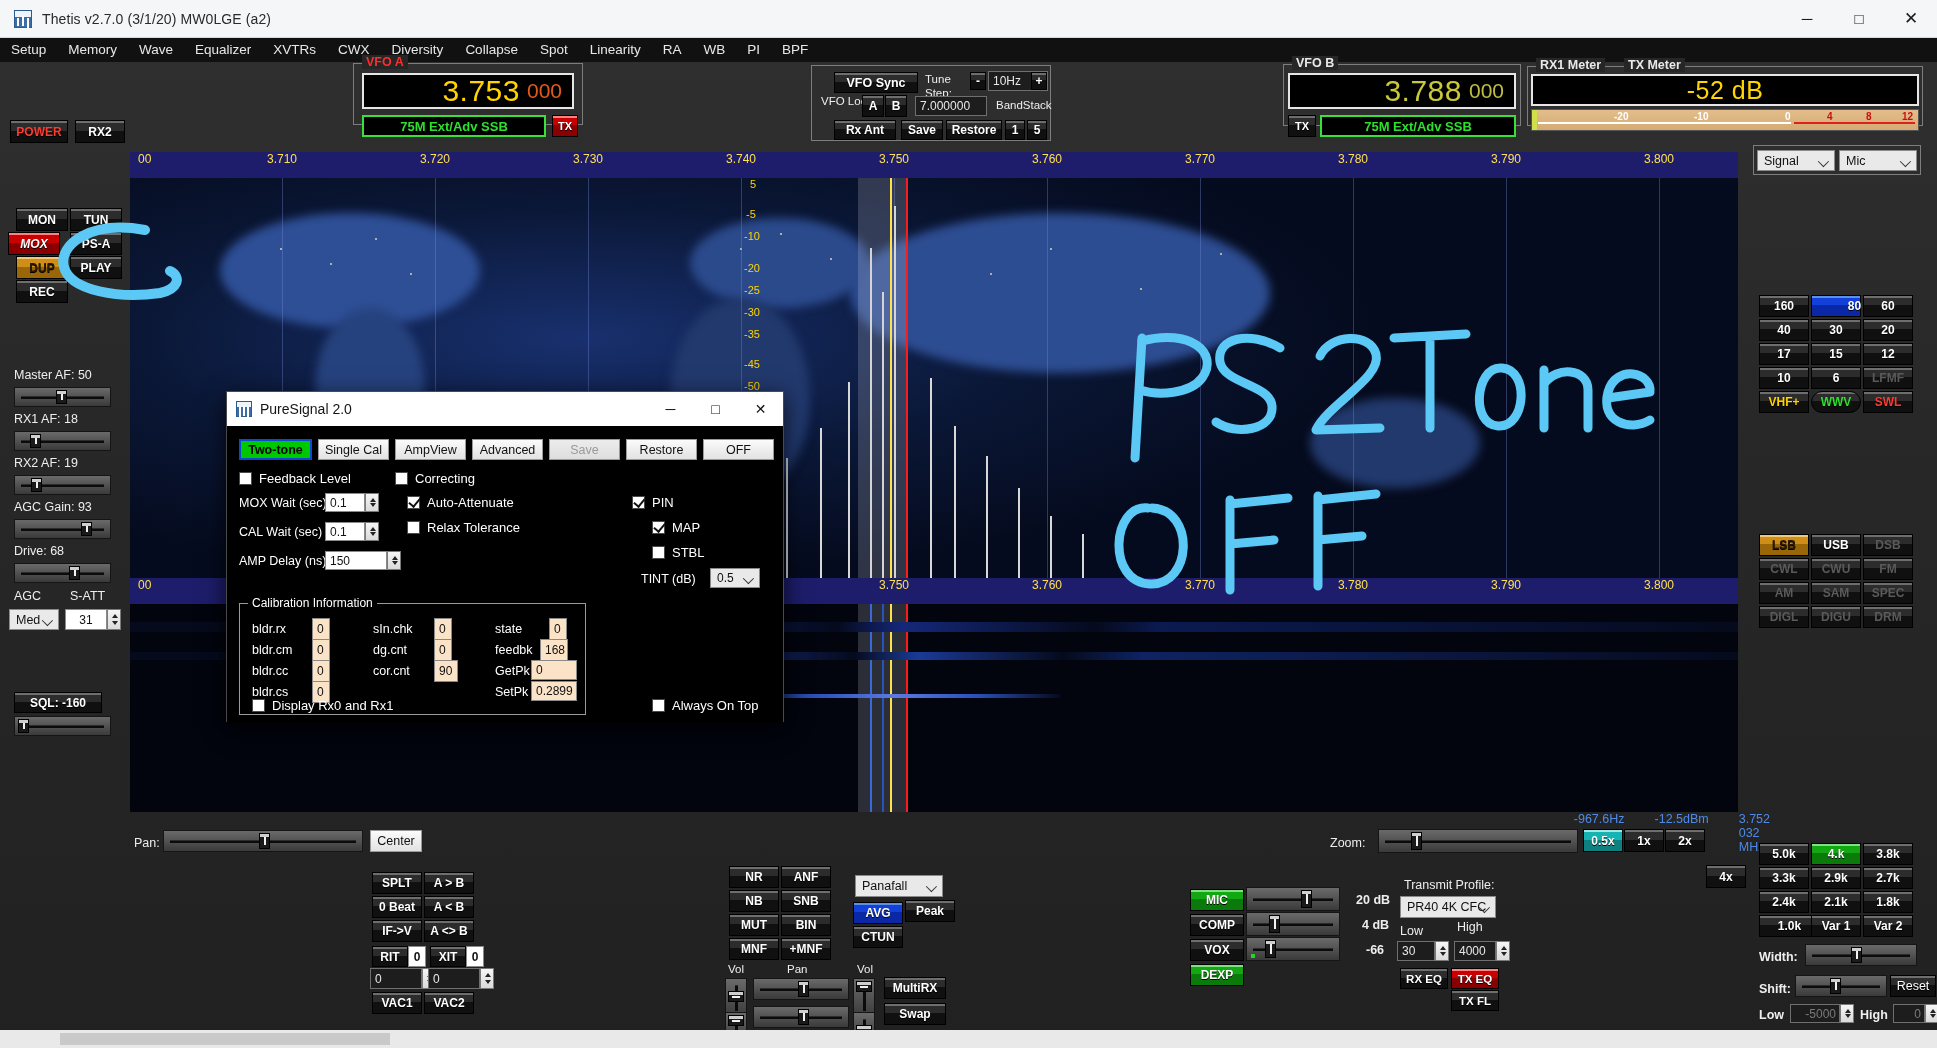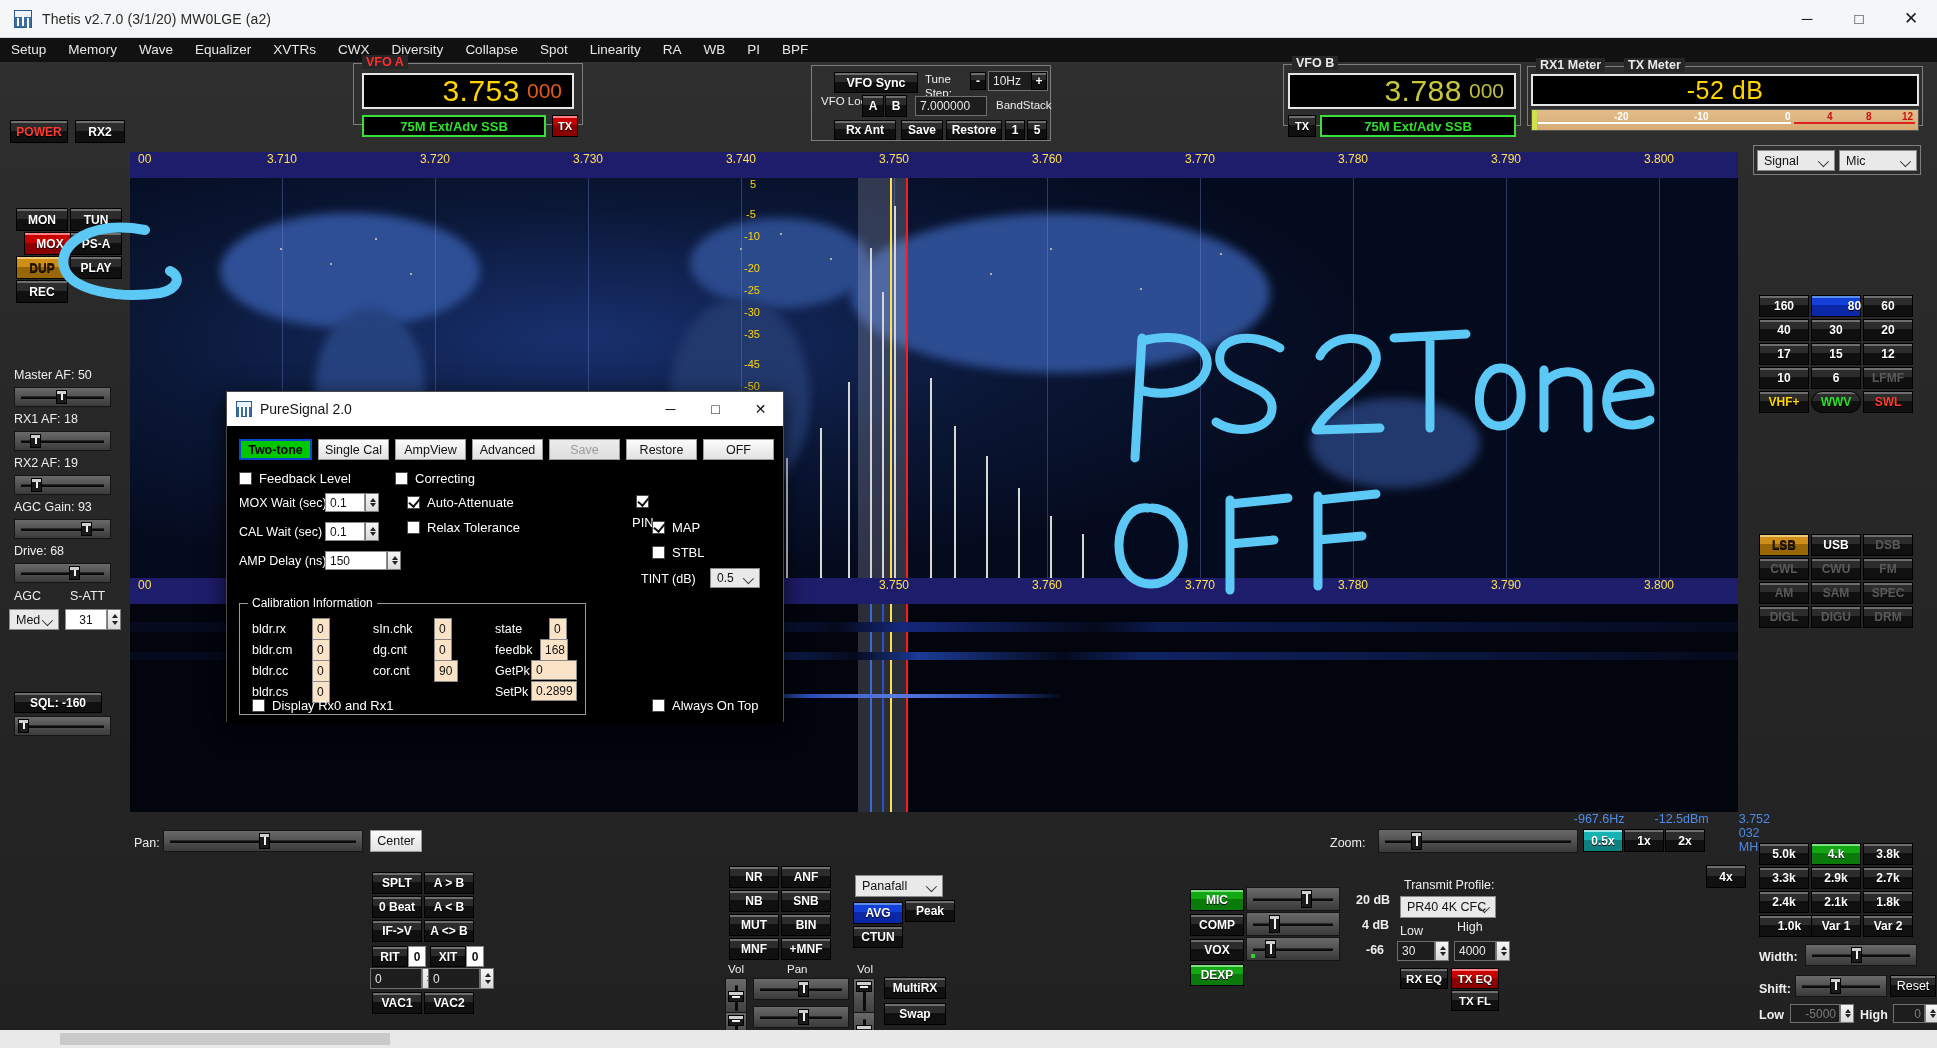--- a/index.html
+++ b/index.html
@@ -289,21 +289,21 @@
   <div class="bb" style="position:absolute;left:75px;top:120px;width:50px;height:23px;">
       <span>RX2</span>
     </div>
 
   <div class="bb" style="position:absolute;left:16px;top:208px;width:52px;height:23px;">
       <span>MON</span>
     </div>
   <div class="bb" style="position:absolute;left:70px;top:208px;width:52px;height:23px;">
       <span>TUN</span>
     </div>
-  <div class="bb on-red" style="position:absolute;left:24px;top:232px;width:52px;height:23px;">
+  <div class="bb on-red" style="position:absolute;left:8px;top:232px;width:52px;height:23px;font-style:italic;">
       <span>MOX</span>
     </div>
   <div class="bb" style="position:absolute;left:70px;top:232px;width:52px;height:23px;">
       <span>PS-A</span>
     </div>
   <div class="bb on-amber" style="position:absolute;left:16px;top:256px;width:52px;height:23px;">
       <span>DUP</span>
     </div>
   <div class="bb" style="position:absolute;left:70px;top:256px;width:52px;height:23px;">
       <span>PLAY</span>
@@ -577,21 +577,21 @@
 
       <div class="cbx checked" style="position:absolute;left:180px;top:69px;">
         <span class="box"></span>
         <span>Auto-Attenuate</span>
       </div>
       <div class="cbx" style="position:absolute;left:180px;top:94px;">
         <span class="box"></span>
         <span>Relax Tolerance</span>
       </div>
 
-      <div class="cbx checked" style="position:absolute;left:405px;top:69px;flex-direction:column;">
+      <div class="cbx checked" style="position:absolute;left:405px;top:69px;">
         <span class="box"></span>
         <span>PIN</span>
       </div>
       <div class="cbx checked" style="position:absolute;left:425px;top:94px;">
         <span class="box"></span>
         <span>MAP</span>
       </div>
       <div class="cbx" style="position:absolute;left:425px;top:119px;">
         <span class="box"></span>
         <span>STBL</span>

